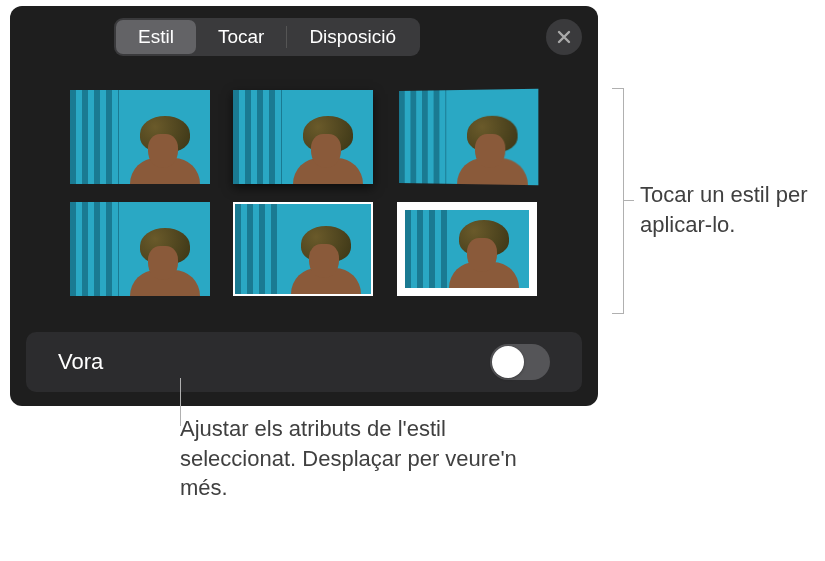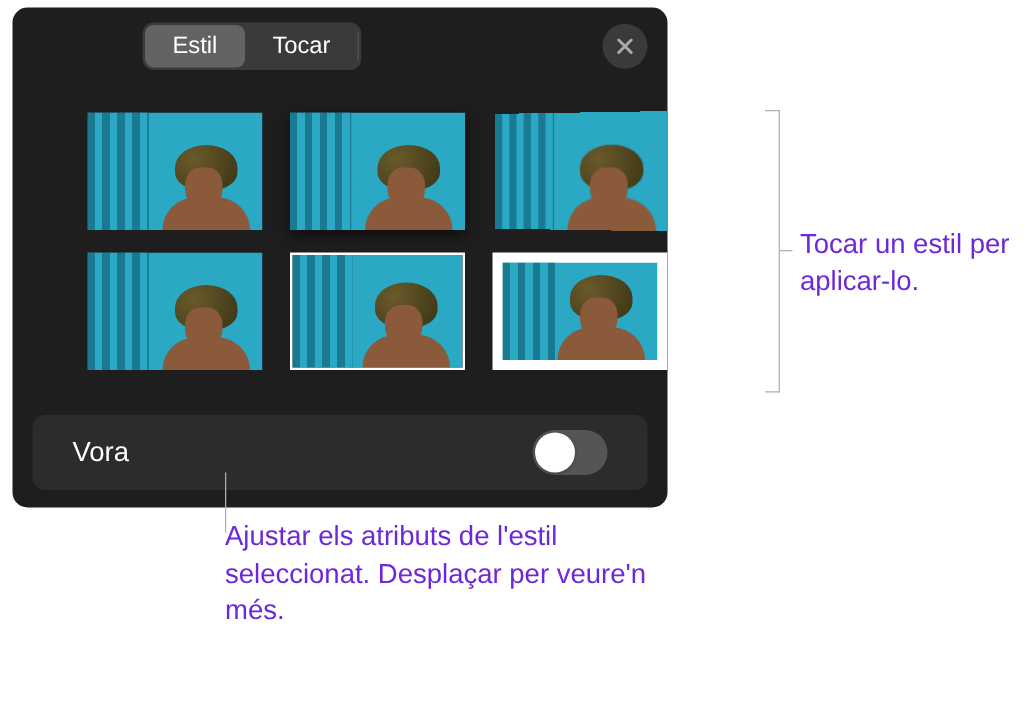--- a/index.html
+++ b/index.html
@@ -11,21 +11,21 @@
       font-family: -apple-system, BlinkMacSystemFont, "Helvetica Neue", sans-serif;
       background: #ffffff;
       width: 825px;
       height: 561px;
       position: relative;
     }
     .panel {
       position: absolute;
       left: 10px;
       top: 6px;
-      width: 524px;
+      width: 588px;
       height: 400px;
       background: #1e1e1e;
       border-radius: 12px;
       overflow: hidden;
     }
     .tab-bar {
       display: flex;
       align-items: center;
       padding: 12px 16px 8px 16px;
       gap: 0;
@@ -184,21 +184,21 @@
       left: 2px;
       width: 32px;
       height: 32px;
       background: #ffffff;
       border-radius: 50%;
       box-shadow: 0 1px 3px rgba(0,0,0,0.3);
     }
     .callout {
       position: absolute;
       font-size: 22px;
-      color: #6d28d9;
+      color: #404040;
       line-height: 1.35;
     }
     .callout-right {
       left: 640px;
       top: 180px;
       width: 180px;
     }
     .callout-bottom {
       left: 180px;
       top: 414px;
@@ -224,20 +224,21 @@
 </head>
 <body>
 
 <div class="panel">
 
   <div class="tab-bar">
     <div class="tab-group">
       <div class="tab active">Estil</div>
       <div class="tab">Tocar</div>
       <div class="tab-divider"></div>
+      <div class="tab">Disposició</div>
     </div>
     <div class="close-btn">
       <svg viewBox="0 0 16 16">
         <path d="M3 3 L13 13 M13 3 L3 13" stroke="#aaa" stroke-width="2.4" stroke-linecap="round" fill="none"></path>
       </svg>
     </div>
   </div>
 
   <div class="style-grid">
     <div class="style-thumb">

